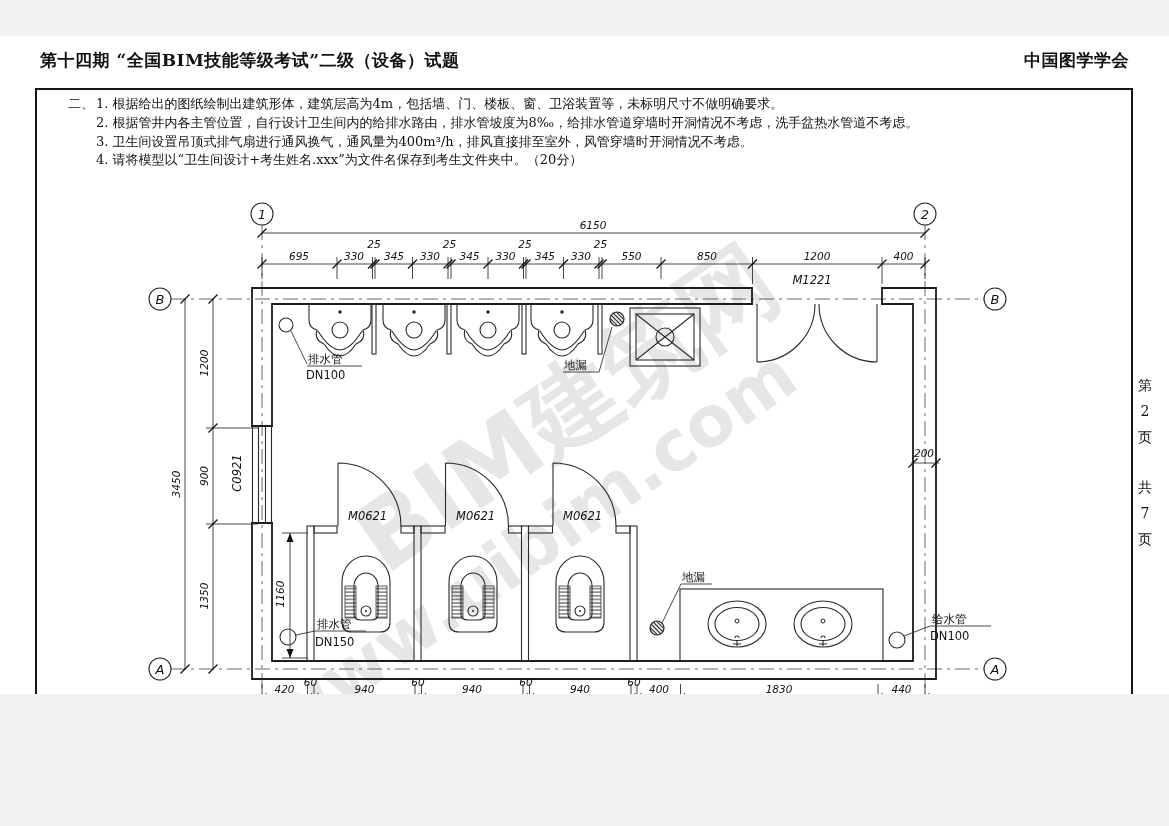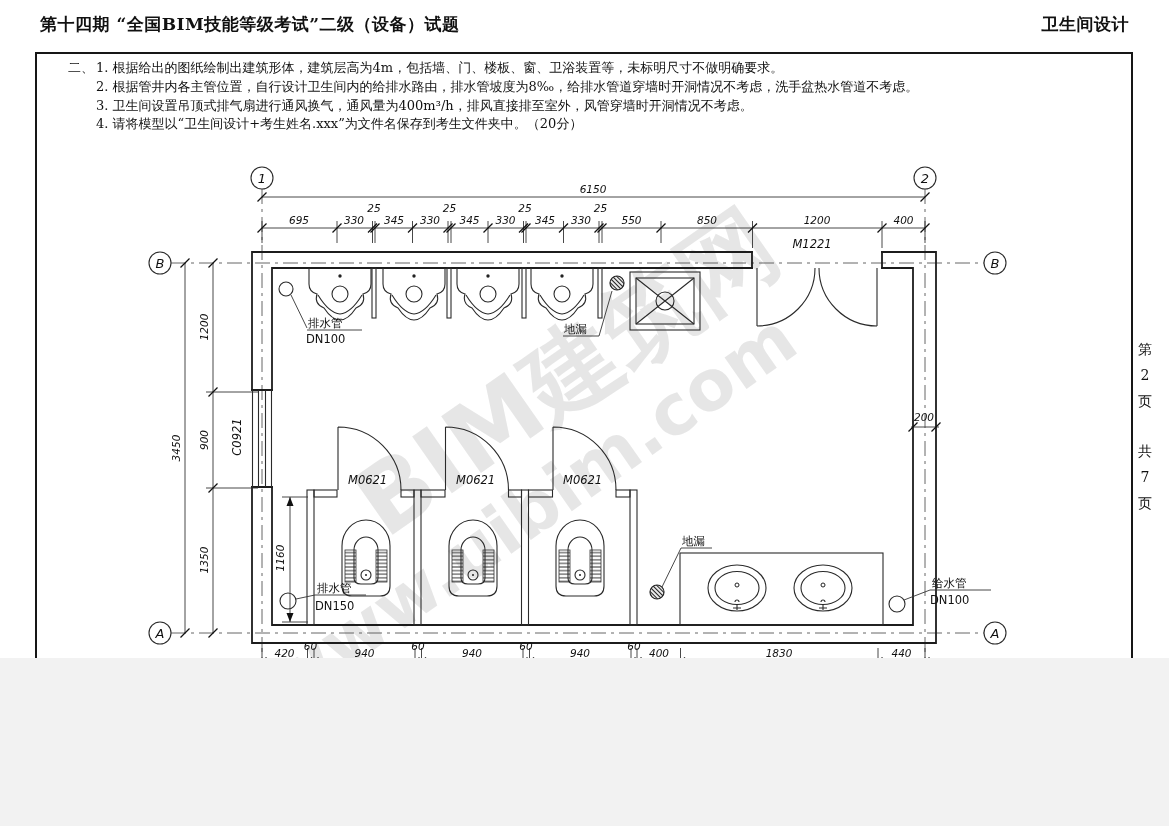--- a/index.html
+++ b/index.html
@@ -1,17 +1,17 @@
 <!DOCTYPE html>
 <html><head>
 <meta charset="utf-8">
 <style>
   html,body{margin:0;padding:0;background:#f2f2f2;}
   #page{position:relative;width:1169px;height:658px;background:#ffffff;overflow:hidden;
-        font-family:"DejaVu Serif","Liberation Serif",serif;color:#111;}
+        font-family:"DejaVu Serif","Liberation Serif",serif;color:#111;margin-top:36px;}
   .hdr{position:absolute;top:13px;font-size:17px;font-weight:bold;letter-spacing:.5px;white-space:nowrap;}
   #hdr-title{left:40px;}
   #hdr-org{right:40px;}
   #frame{position:absolute;left:35px;top:52px;width:1098px;height:723px;
          border:2.5px solid #161616;box-sizing:border-box;}
   #ins{position:absolute;left:68px;top:59px;display:flex;font-size:13px;line-height:18.8px;}
   #ins .lead{width:28px;flex:none;}
   #ins .it{white-space:nowrap;}
   #pageinfo{position:absolute;left:1138px;top:336px;display:flex;flex-direction:column;
             align-items:center;font-size:14px;line-height:26px;}
@@ -29,21 +29,21 @@
   .ttl{font:16px "DejaVu Sans","Liberation Sans",sans-serif;fill:#111;}
   .wm{font:bold 95px "DejaVu Sans","Liberation Sans",sans-serif;fill:#c9c9c9;opacity:.45;text-anchor:middle;}
   .wm2{font:bold 70px "DejaVu Sans","Liberation Sans",sans-serif;fill:#c9c9c9;opacity:.45;text-anchor:middle;}
 </style>
 </head>
 <body>
 
 <div id="page">
 
   <div id="hdr-title" class="hdr">第十四期 “全国BIM技能等级考试”二级（设备）试题</div>
-  <div id="hdr-org" class="hdr">卫生间设计</div>
+  <div id="hdr-org" class="hdr">中国图学学会</div>
 
   <div id="frame"></div>
 
   <div id="ins">
     <span class="lead">二、</span>
     <div>
       <div class="it">1. 根据给出的图纸绘制出建筑形体，建筑层高为4m，包括墙、门、楼板、窗、卫浴装置等，未标明尺寸不做明确要求。</div>
       <div class="it">2. 根据管井内各主管位置，自行设计卫生间内的给排水路由，排水管坡度为8‰，给排水管道穿墙时开洞情况不考虑，洗手盆热水管道不考虑。</div>
       <div class="it">3. 卫生间设置吊顶式排气扇进行通风换气，通风量为400m³/h，排风直接排至室外，风管穿墙时开洞情况不考虑。</div>
       <div class="it">4. 请将模型以“卫生间设计+考生姓名.xxx”为文件名保存到考生文件夹中。（20分）</div>

